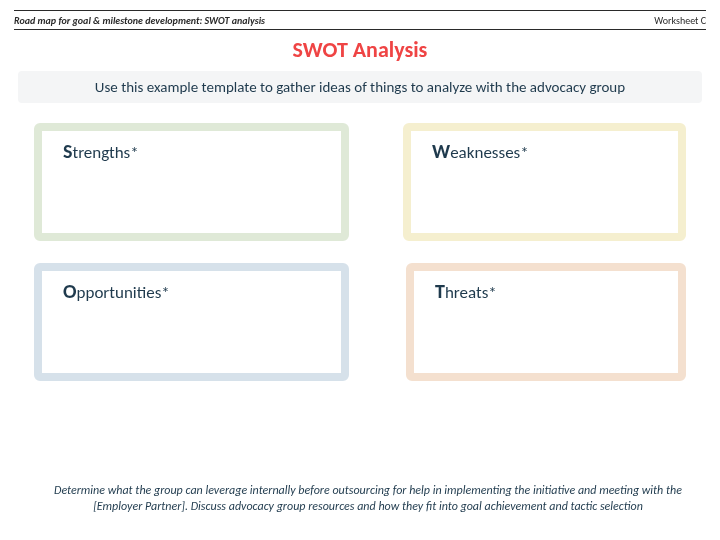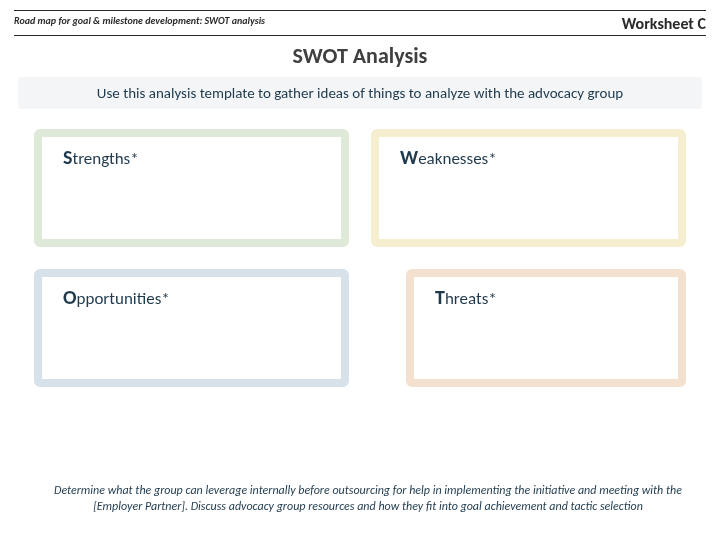--- a/index.html
+++ b/index.html
@@ -25,30 +25,30 @@
     border-bottom: 1px solid #2a2a2a;
     padding: 3px 0 2px 0;
   }
   .breadcrumb {
     font-size: 10px;
     font-weight: 700;
     font-style: italic;
     color: #2a2a2a;
   }
   .worksheet-label {
-    font-size: 16px;
-    font-weight: 700;
+    font-size: 10px;
+    font-weight: 400;
     color: #2a2a2a;
     margin-left: 8px;
   }
   .page-title {
     text-align: center;
     font-size: 22px;
     font-weight: 700;
-    color: #404040;
+    color: #ef4444;
     margin-top: 6px;
     margin-bottom: 8px;
   }
   .instruction-bar {
     background: #f4f5f6;
     border-radius: 4px;
     padding: 7px 10px;
     text-align: center;
     font-size: 15px;
     color: #1f3a4d;
@@ -60,21 +60,21 @@
     gap: 22px 22px;
     padding: 0 20px;
   }
   .swot-box {
     height: 118px;
     border-radius: 6px;
     padding: 8px 0;
     background: #ffffff;
   }
   .swot-green  { border: 8px solid #dfe9d7; }
-  .swot-yellow { border: 8px solid #f5efcf; }
+  .swot-yellow { border: 8px solid #f5efcf; margin-left: 32px; }
   .swot-blue   { border: 8px solid #d6e1ea; }
   .swot-orange { border: 8px solid #f4e0cf; margin-left: 35px; }
   .swot-label {
     font-size: 17px;
     color: #1f3a4d;
     padding-left: 21px;
   }
   .swot-label .bigcap {
     font-size: 20px;
     font-weight: 600;
@@ -96,21 +96,21 @@
 
 <div class="page">
 
   <div class="header-row">
     <div class="breadcrumb">Road map for goal &amp; milestone development: SWOT analysis</div>
     <div class="worksheet-label">Worksheet C</div>
   </div>
 
   <div class="page-title">SWOT Analysis</div>
 
-  <div class="instruction-bar">Use this analysis template to gather ideas of things to analyze with the advocacy group</div>
+  <div class="instruction-bar">Use this example template to gather ideas of things to analyze with the advocacy group</div>
 
   <div class="grid">
 
     <div class="swot-box swot-green">
       <div class="swot-label">
         <span class="bigcap">S</span><span>trengths*</span>
       </div>
     </div>
 
     <div class="swot-box swot-yellow">

